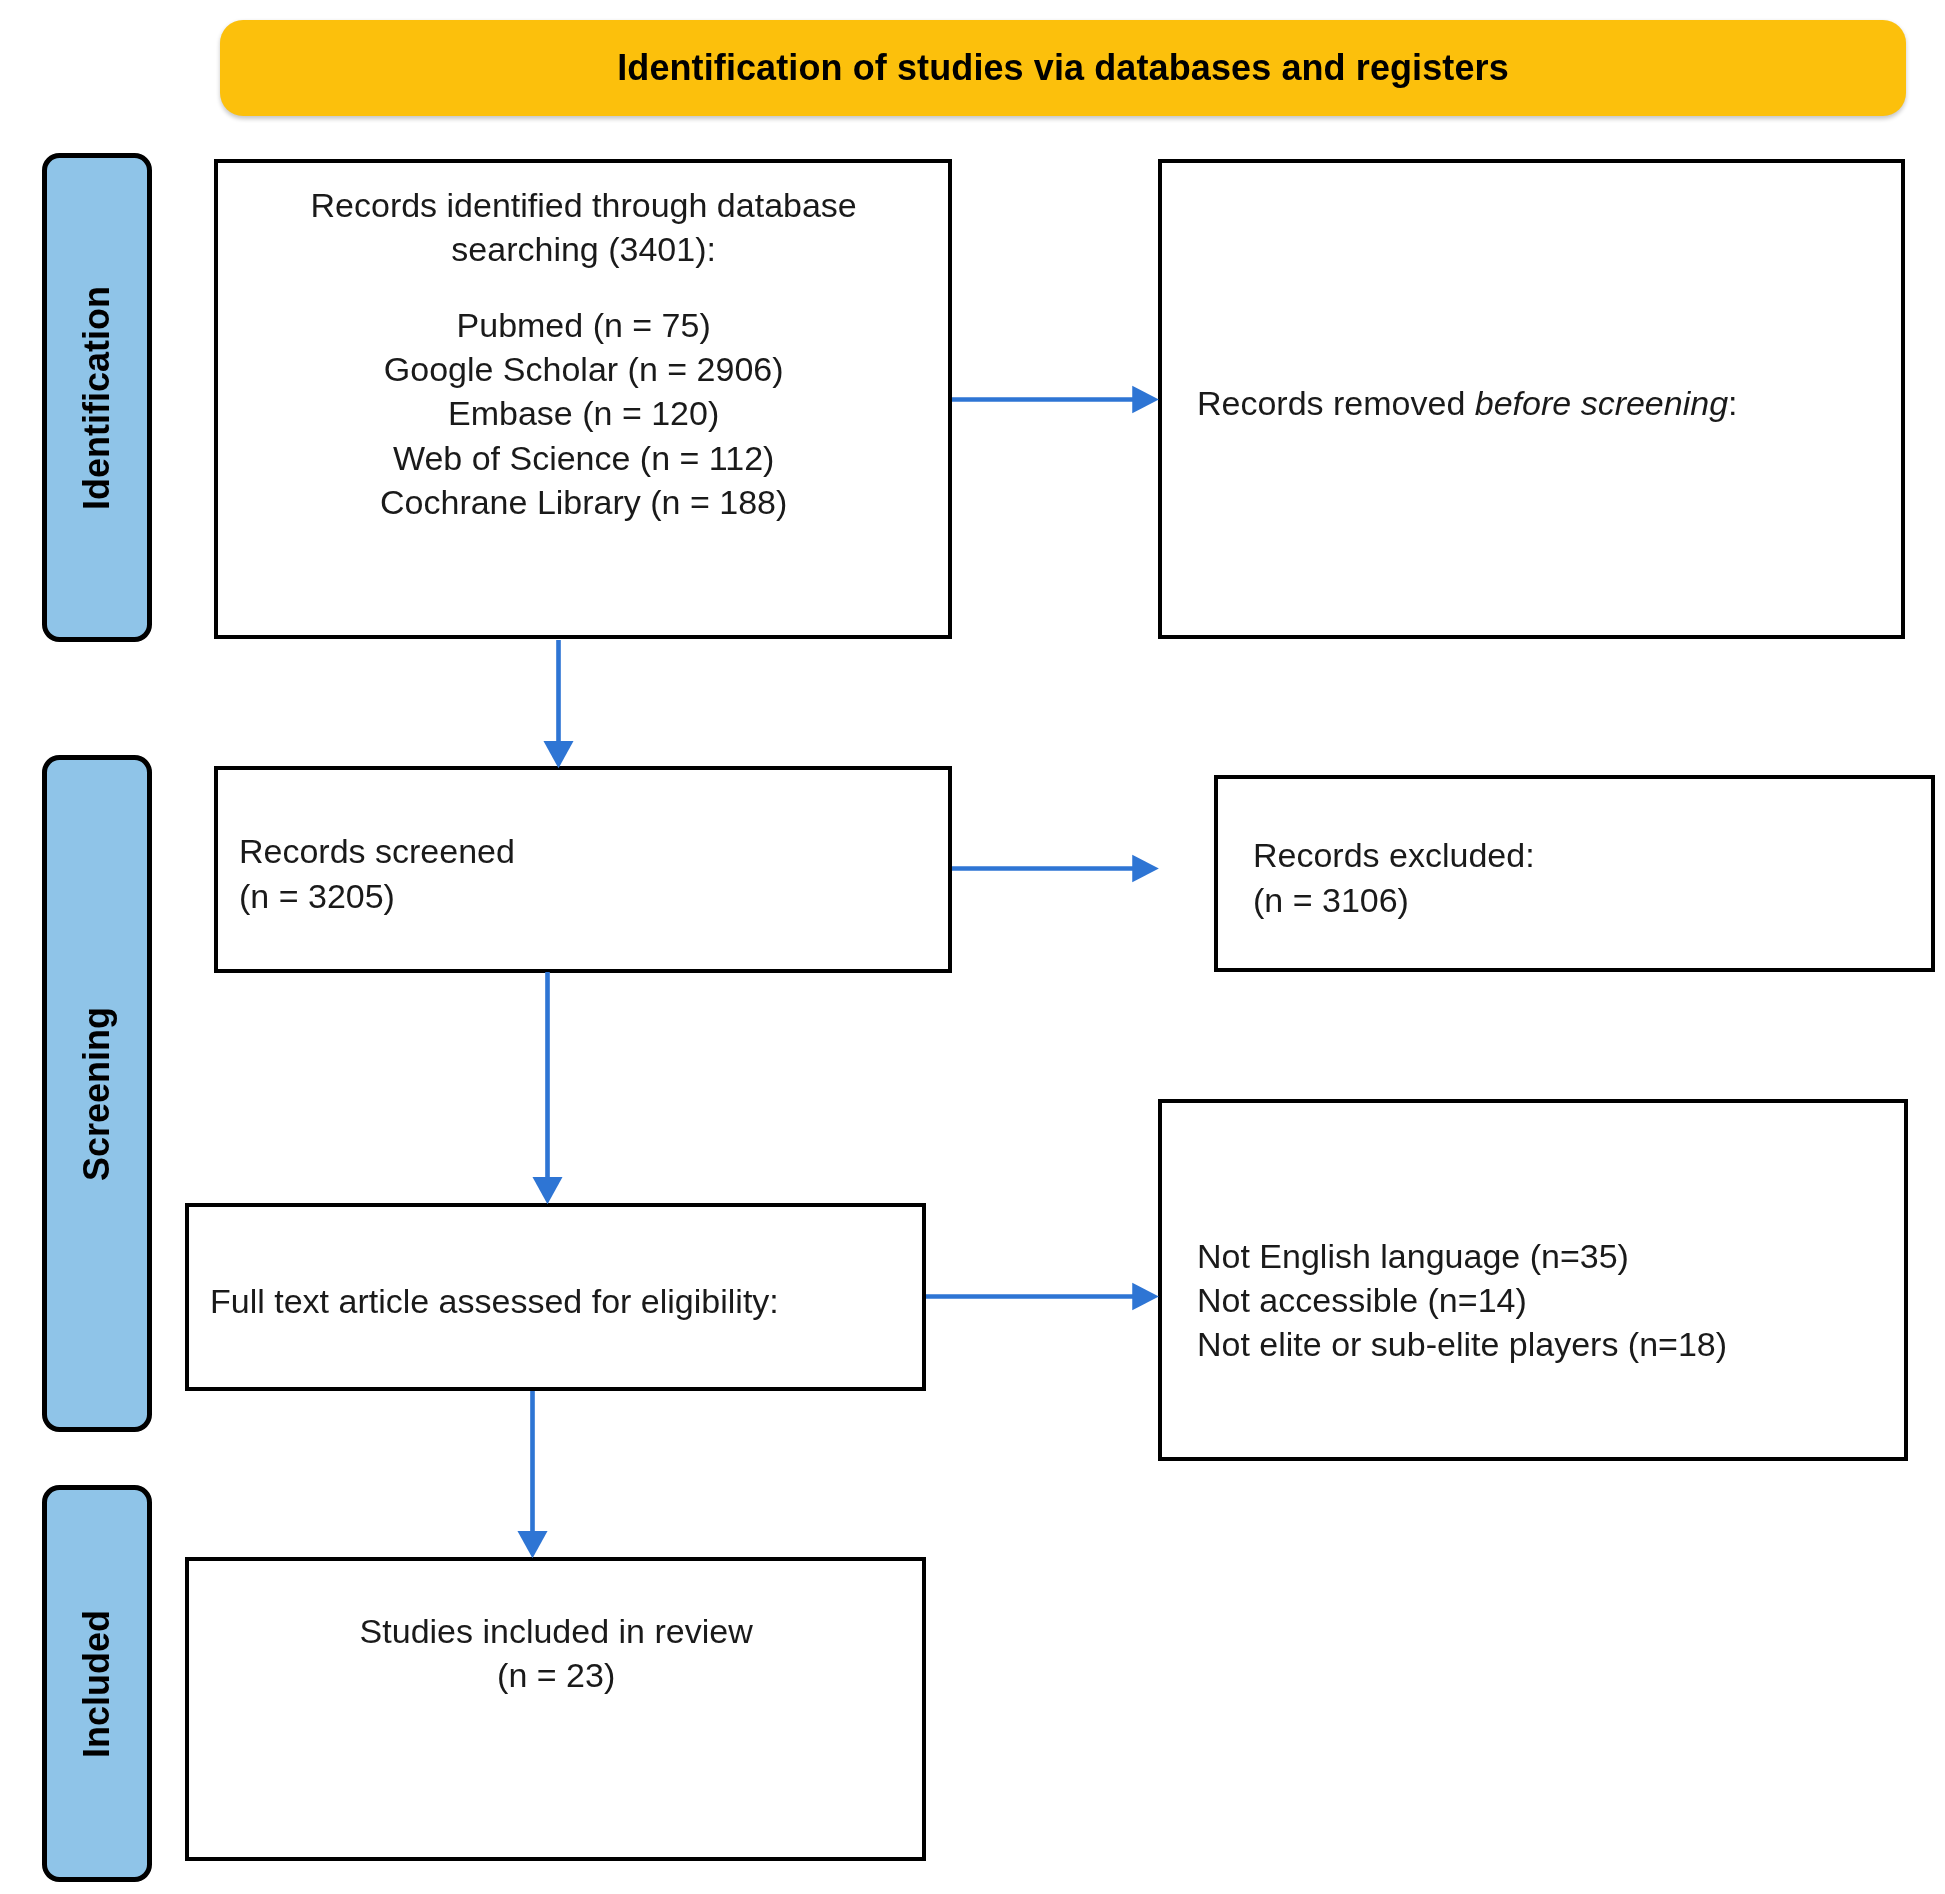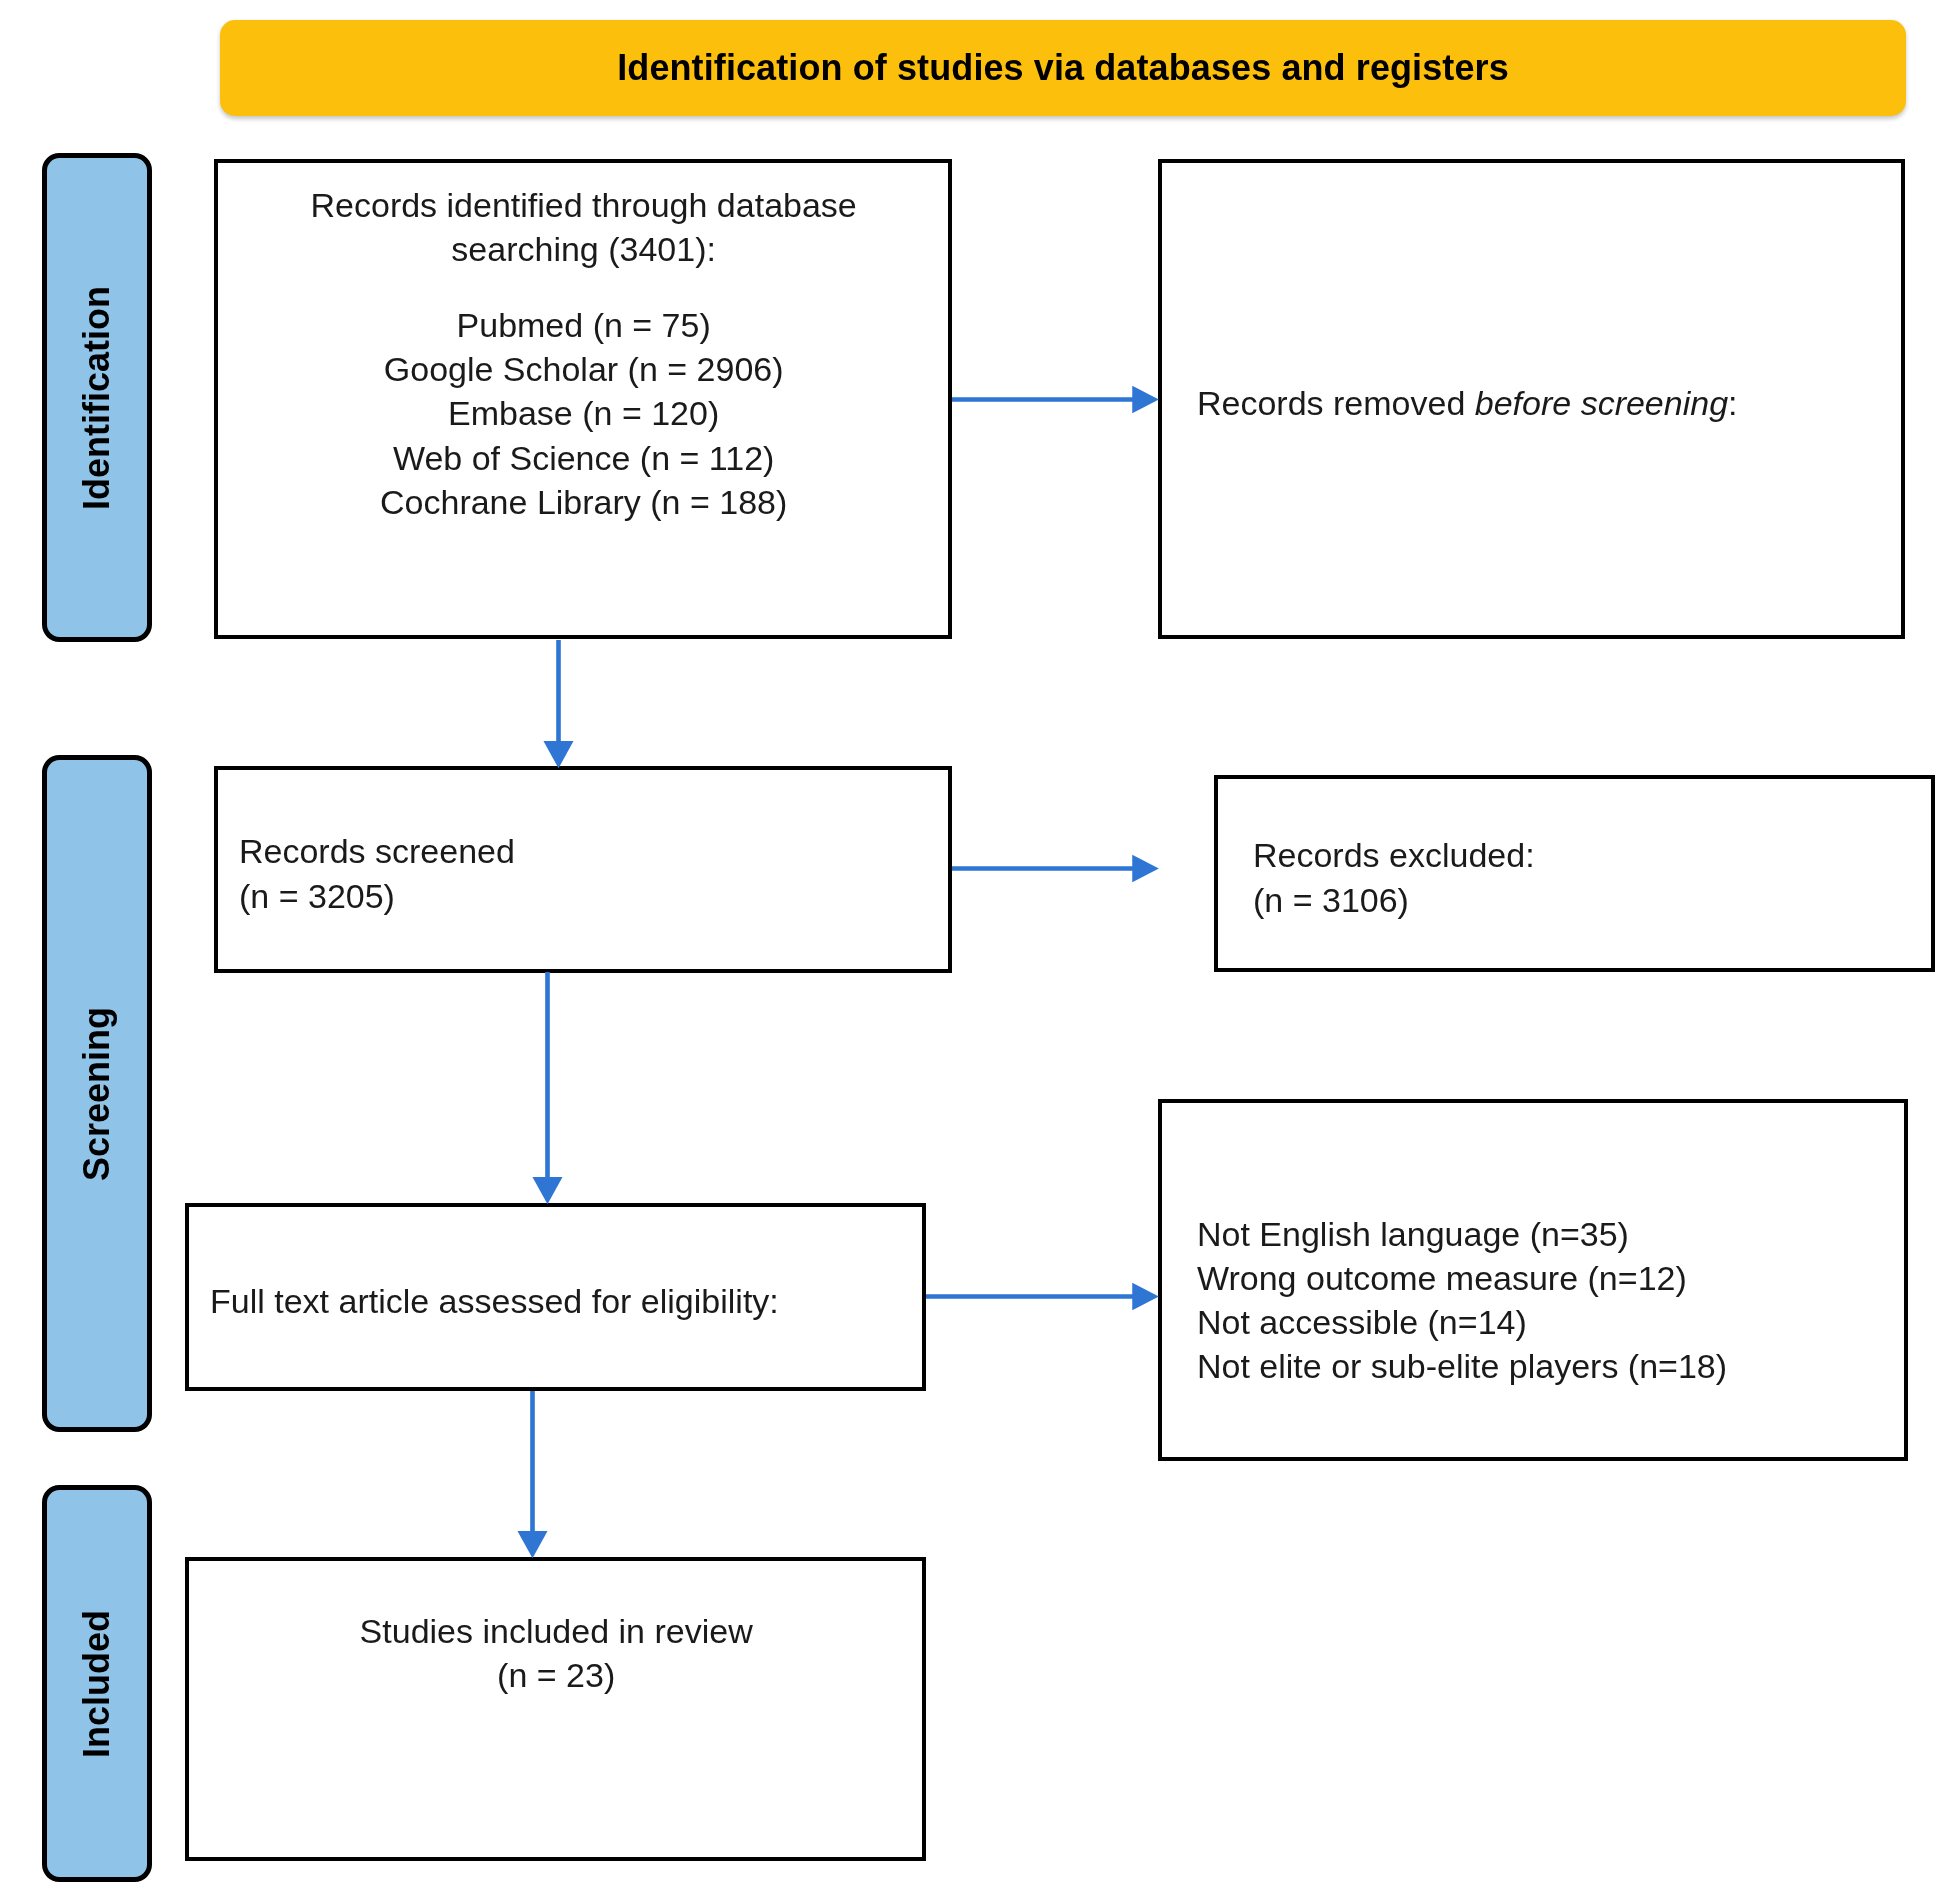--- a/index.html
+++ b/index.html
@@ -4,21 +4,21 @@
 <title>PRISMA Flow Diagram</title>
 <style>
   html,body{margin:0;padding:0;background:#fff;}
   body{font-family:"Liberation Sans",sans-serif;}
   #canvas{position:relative;width:1946px;height:1895px;background:#fff;overflow:hidden;}
 
   
   .banner{
     position:absolute;
     background:#FCC00C;
-    border-radius:15px;
+    border-radius:23px;
     display:flex;align-items:center;justify-content:center;
     box-shadow:0 2.9px 4px rgba(0,0,0,.22);
     box-sizing:border-box;
   }
   .banner-text{
     font-size:36px;font-weight:bold;color:#000;
     letter-spacing:0.1px;text-align:center;line-height:1.1;
   }
 
   
@@ -104,21 +104,20 @@
     <p>Records excluded:</p>
     <p>(n = 3106)</p>
   </div>
 
   <div class="nodebox" style="left:185px;top:1203px;width:741px;height:188px;">
     <p>Full text article assessed for eligibility:</p>
   </div>
 
   <div class="nodebox" style="left:1158px;top:1099px;width:750px;height:362px;padding-left:35px;">
     <p class="gap">Not English language (n=35)</p>
-    <p>Wrong outcome measure (n=12)</p>
     <p>Not accessible (n=14)</p>
     <p>Not elite or sub-elite players (n=18)</p>
   </div>
 
   <div class="nodebox top" style="left:185px;top:1557px;width:741px;height:304px;padding-top:48px;">
     <p>Studies included in review</p>
     <p>(n = 23)</p>
   </div>
 
   <div class="conn" style="left:952px;top:382px;width:208px;height:35px;">

